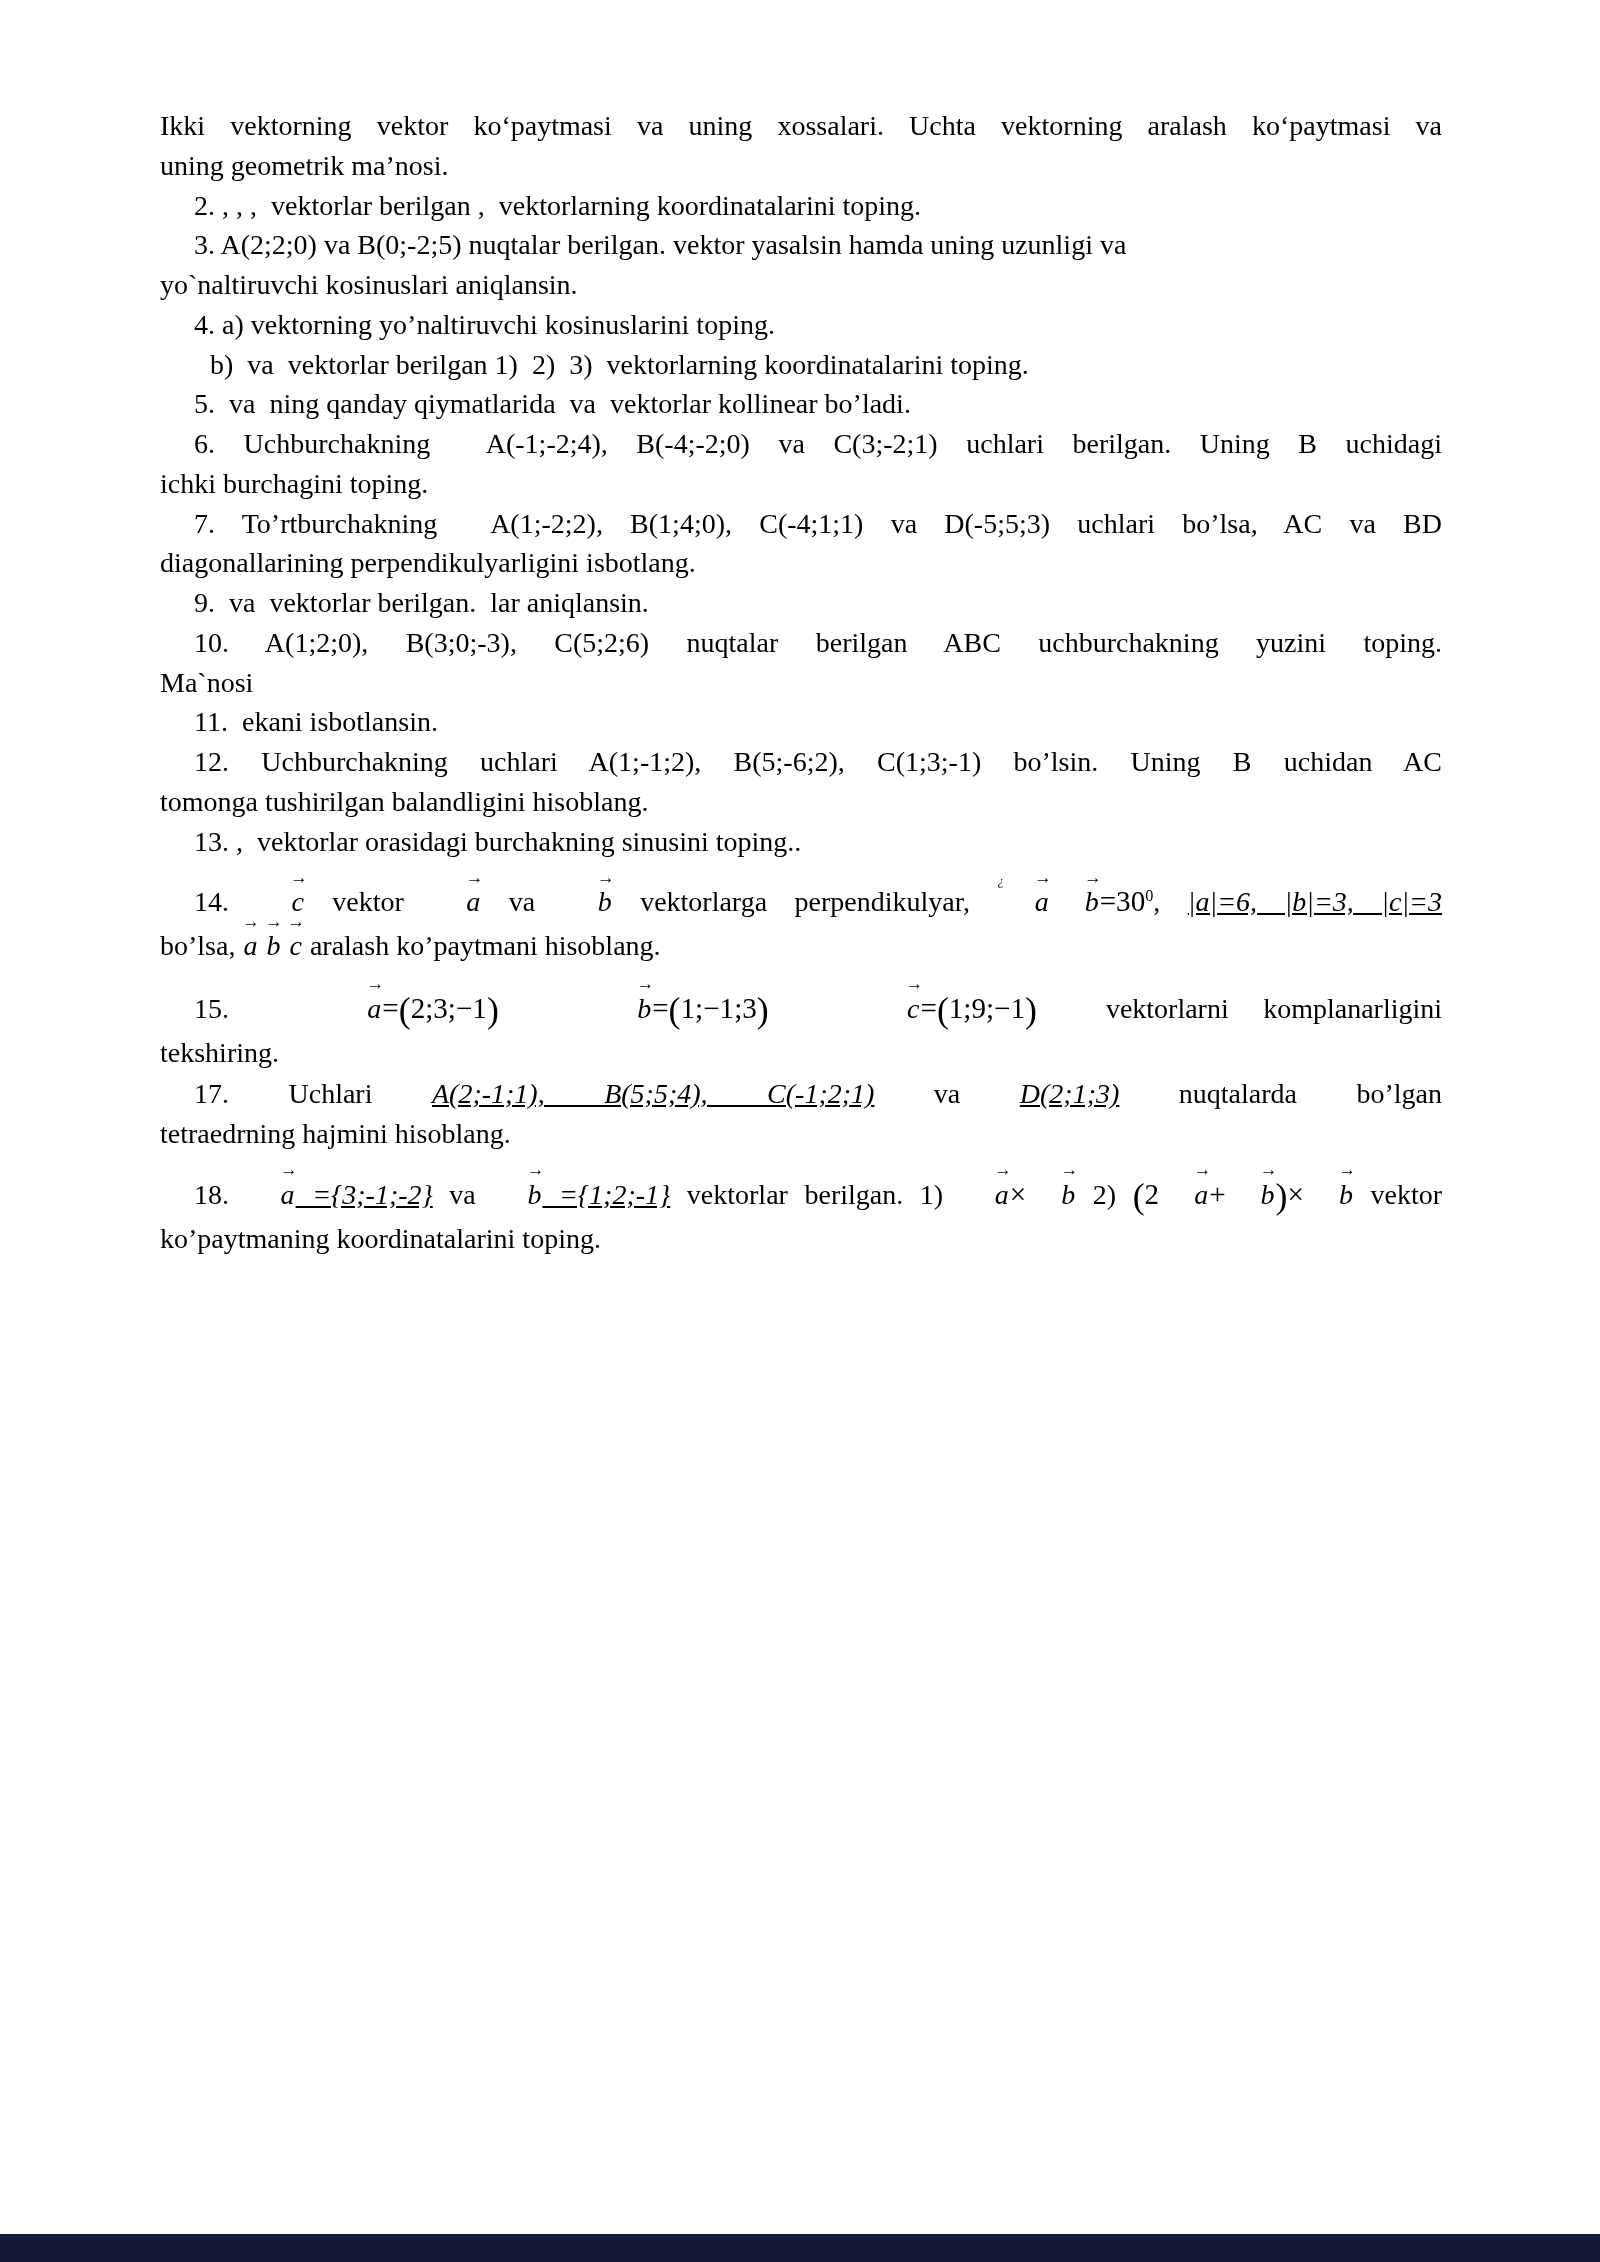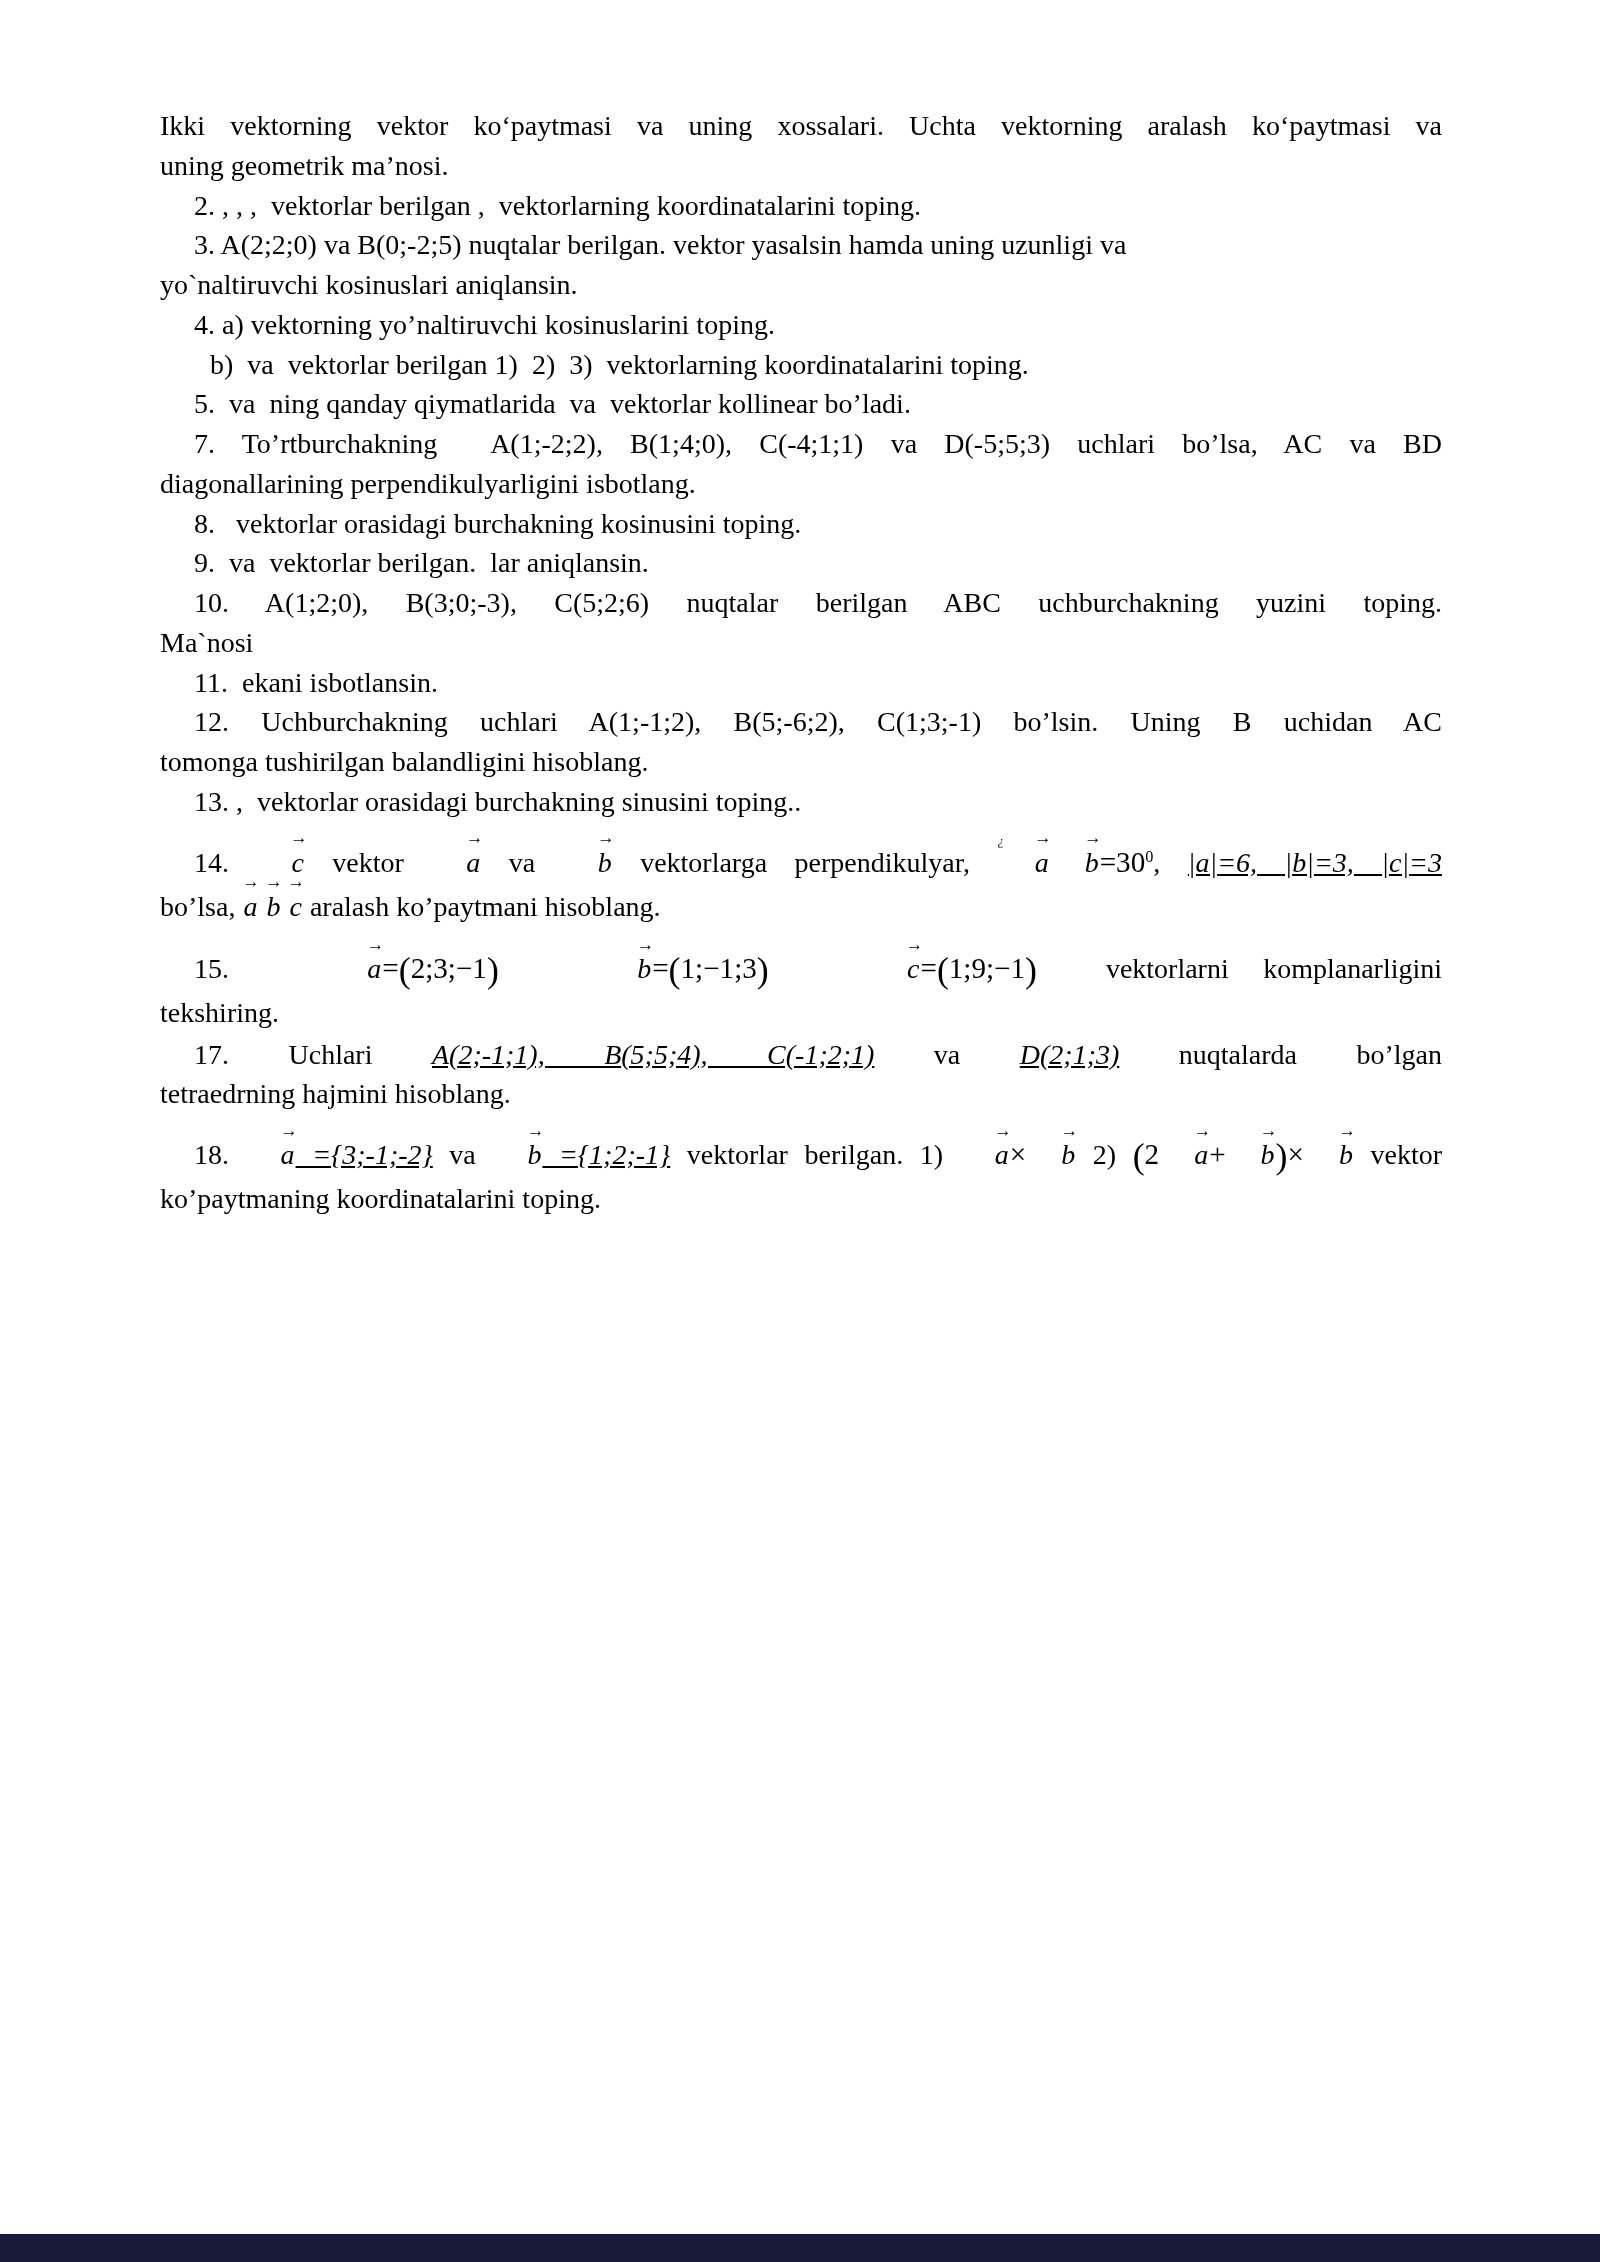--- a/index.html
+++ b/index.html
@@ -77,22 +77,22 @@
 
 <div class="page">
   <div class="content">
     <div>
         <p class="item jf intro noind"><span class="fill">Ikki vektorning vektor ko‘paytmasi va uning xossalari. Uchta vektorning aralash ko‘paytmasi va</span>uning geometrik ma’nosi.</p>
         <p class="item">2. , , ,&nbsp; vektorlar berilgan ,&nbsp; vektorlarning koordinatalarini toping.</p>
         <p class="item">3. A(2;2;0) va B(0;-2;5) nuqtalar berilgan. vektor yasalsin hamda uning uzunligi va<br>yo`naltiruvchi kosinuslari aniqlansin.</p>
         <p class="item">4. a) vektorning yo’naltiruvchi kosinuslarini toping.</p>
         <p class="item sub">b)&nbsp; va&nbsp; vektorlar berilgan 1)&nbsp; 2)&nbsp; 3)&nbsp; vektorlarning koordinatalarini toping.</p>
         <p class="item">5.&nbsp; va&nbsp; ning qanday qiymatlarida&nbsp; va&nbsp; vektorlar kollinear bo’ladi.</p>
+        <p class="item jf"><span class="fill">6. Uchburchakning&nbsp; A(-1;-2;4), B(-4;-2;0) va C(3;-2;1) uchlari berilgan. Uning B uchidagi</span>ichki burchagini toping.</p>
         <p class="item jf"><span class="fill">7. To’rtburchakning&nbsp; A(1;-2;2), B(1;4;0), C(-4;1;1) va D(-5;5;3) uchlari bo’lsa, AC va BD</span>diagonallarining perpendikulyarligini isbotlang.</p>
-        <p class="item">8.&nbsp;&nbsp; vektorlar orasidagi burchakning kosinusini toping.</p>
         <p class="item">9.&nbsp; va&nbsp; vektorlar berilgan.&nbsp; lar aniqlansin.</p>
         <p class="item jf"><span class="fill">10. A(1;2;0), B(3;0;-3), C(5;2;6) nuqtalar berilgan ABC uchburchakning yuzini toping.</span>Ma`nosi</p>
         <p class="item">11.&nbsp; ekani isbotlansin.</p>
         <p class="item jf"><span class="fill">12. Uchburchakning uchlari A(1;-1;2), B(5;-6;2), C(1;3;-1) bo’lsin. Uning B uchidan AC</span>tomonga tushirilgan balandligini hisoblang.</p>
         <p class="item">13. ,&nbsp; vektorlar orasidagi burchakning sinusini toping..</p>
         <p class="item jf mline"><span class="fill">14. <span class="vec">c</span> vektor <span class="vec">a</span> va <span class="vec">b</span> vektorlarga perpendikulyar, <span class="qm">¿</span><span class="vec">a</span><span class="vec">b</span><span class="math">=30</span><sup class="sp">0</sup>, <em class="it">|a|=6, |b|=3, |c|=3</em></span>bo’lsa, <span class="vec">a</span> <span class="vec">b</span> <span class="vec">c</span> aralash ko’paytmani hisoblang.</p>
         <p class="item jf mline"><span class="fill">15.&nbsp;&nbsp; <span class="vec">a</span><span class="math">=</span><span class="bigp">(</span><span class="math">2;3;−1</span><span class="bigp">)</span>&nbsp;&nbsp; <span class="vec">b</span><span class="math">=</span><span class="bigp">(</span><span class="math">1;−1;3</span><span class="bigp">)</span>&nbsp;&nbsp; <span class="vec">c</span><span class="math">=</span><span class="bigp">(</span><span class="math">1;9;−1</span><span class="bigp">)</span>&nbsp; vektorlarni komplanarligini</span>tekshiring.</p>
         <p class="item jf"><span class="fill">17. Uchlari <em class="it">A(2;-1;1), B(5;5;4), C(-1;2;1)</em> va <em class="it">D(2;1;3)</em> nuqtalarda bo’lgan</span>tetraedrning hajmini hisoblang.</p>
         <p class="item jf mline"><span class="fill">18. <span class="vec">a</span><em class="it"> ={3;-1;-2}</em> va <span class="vec">b</span><em class="it"> ={1;2;-1}</em> vektorlar berilgan. 1) <span class="vec">a</span><span class="math">×</span><span class="vec">b</span> 2) <span class="bigp">(</span><span class="math">2</span><span class="vec">a</span><span class="math">+</span><span class="vec">b</span><span class="bigp">)</span><span class="math">×</span><span class="vec">b</span> vektor</span>ko’paytmaning koordinatalarini toping.</p>
       </div>

